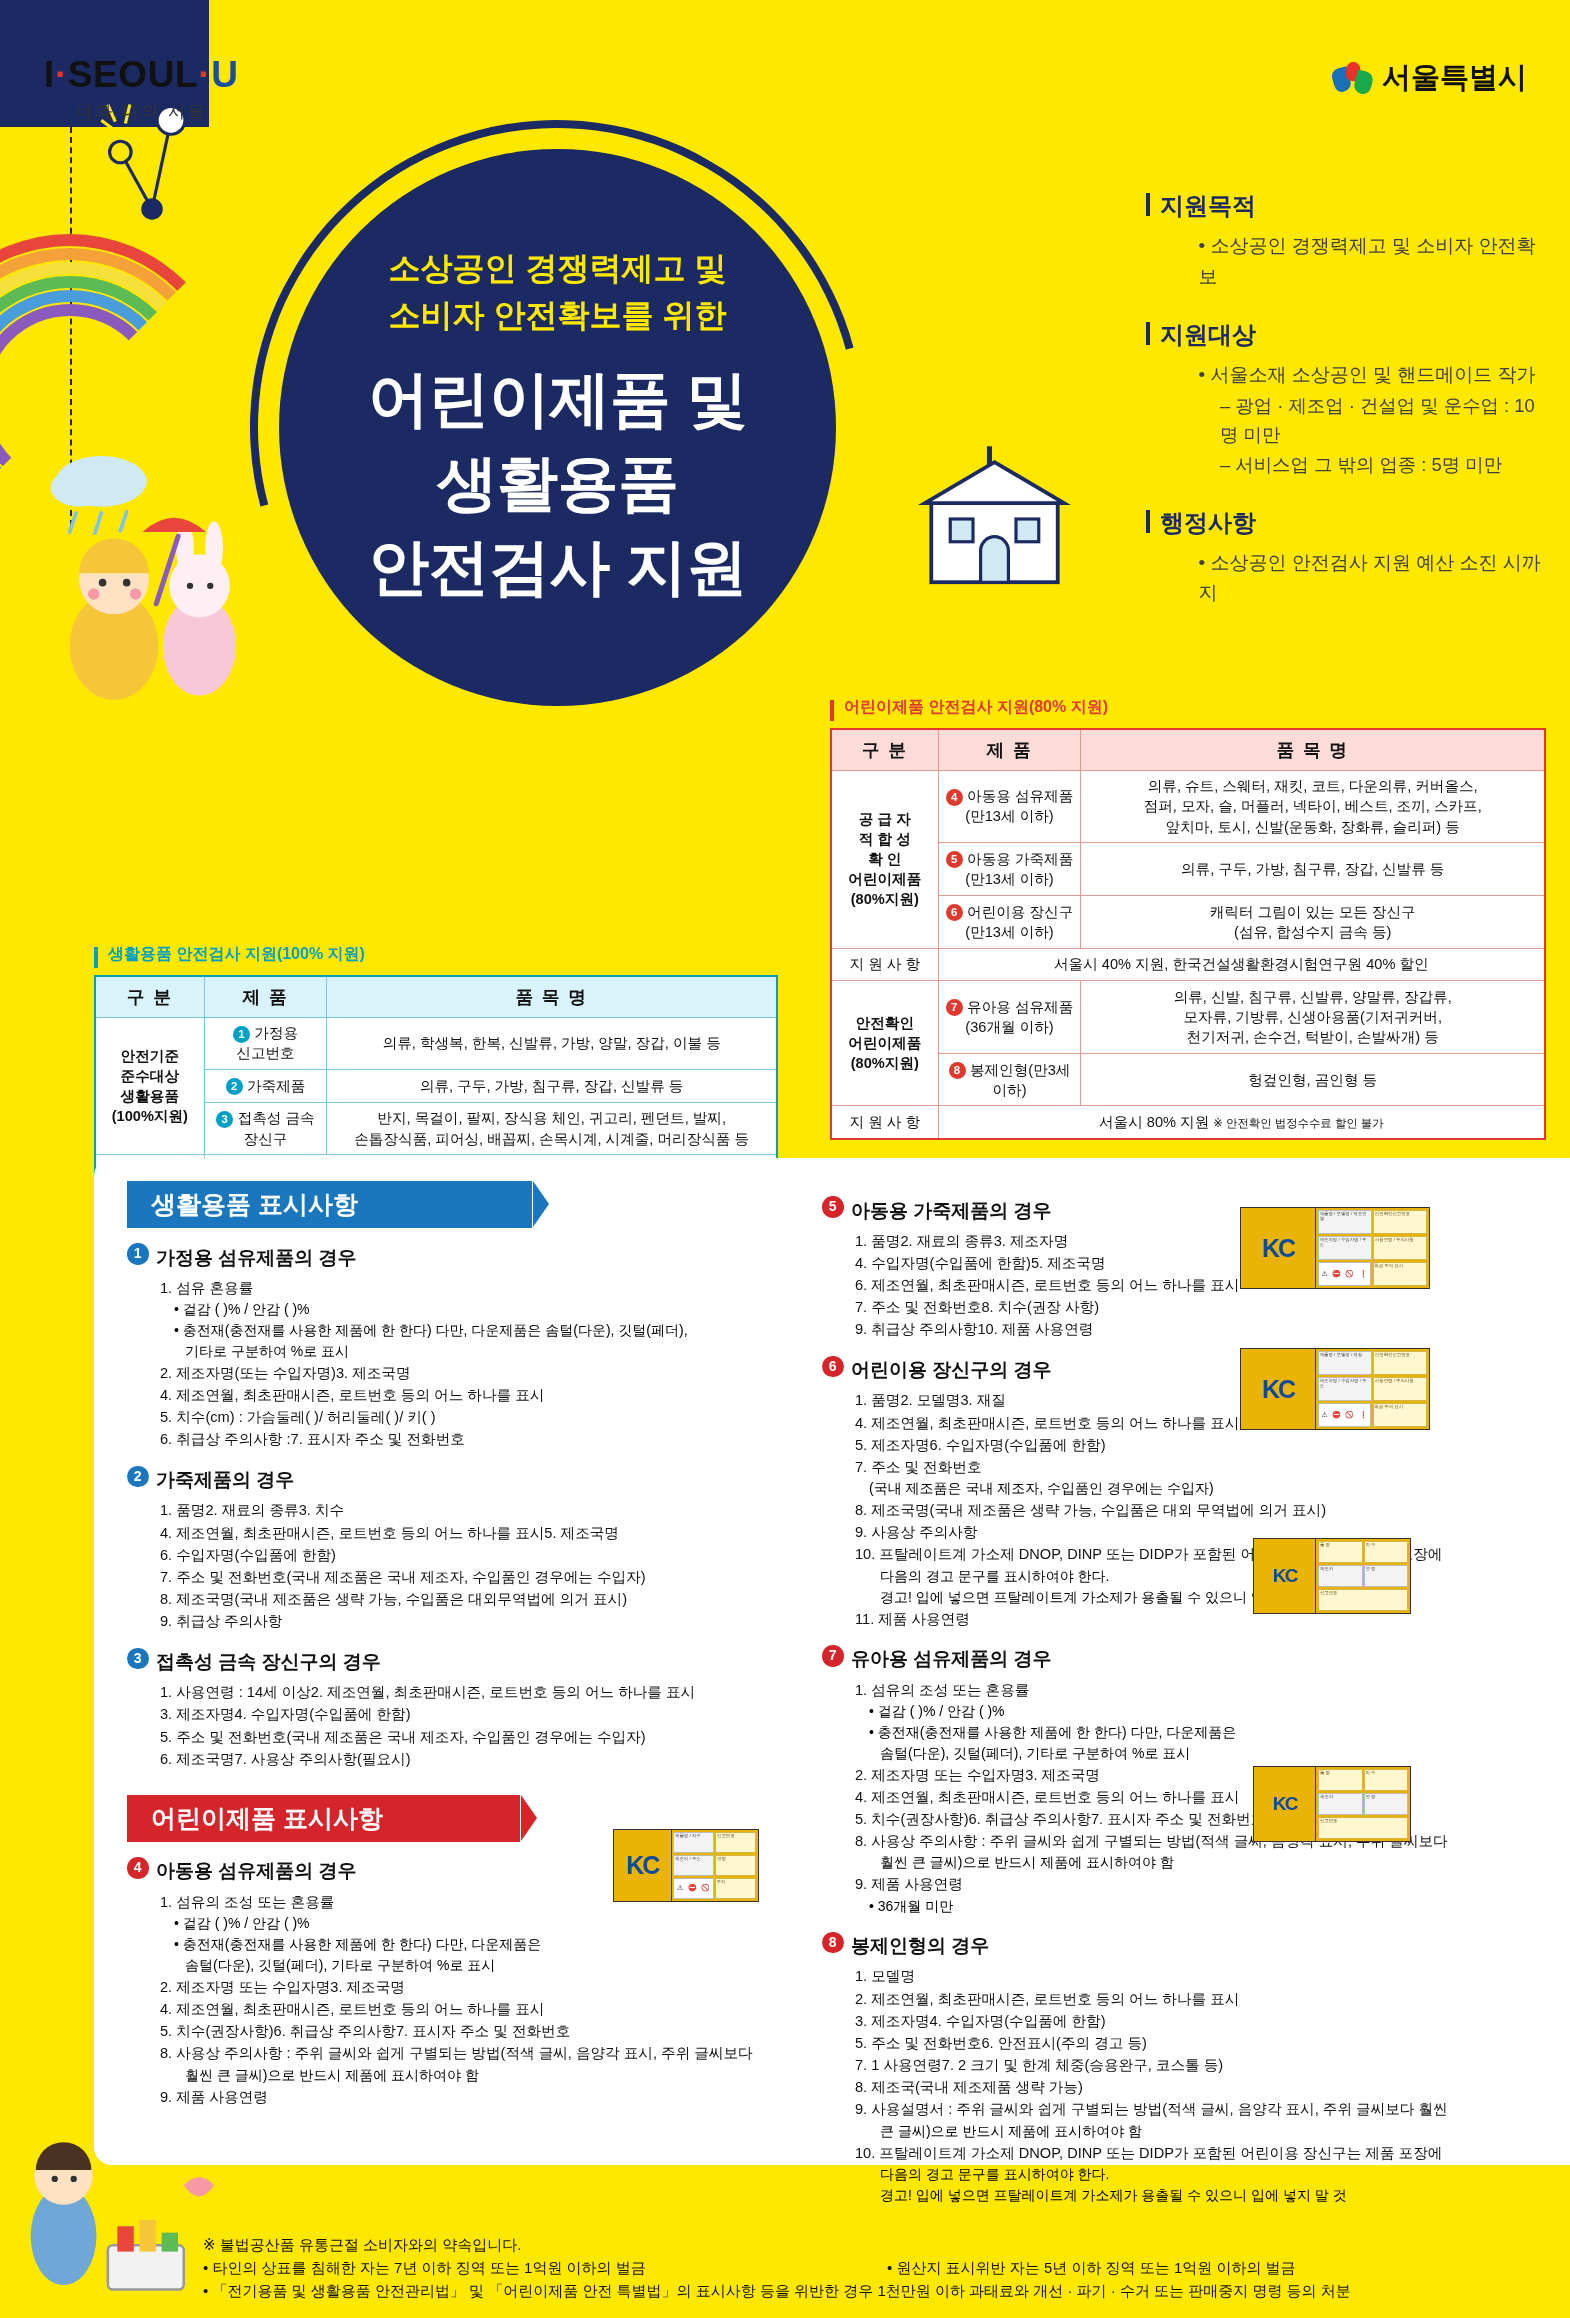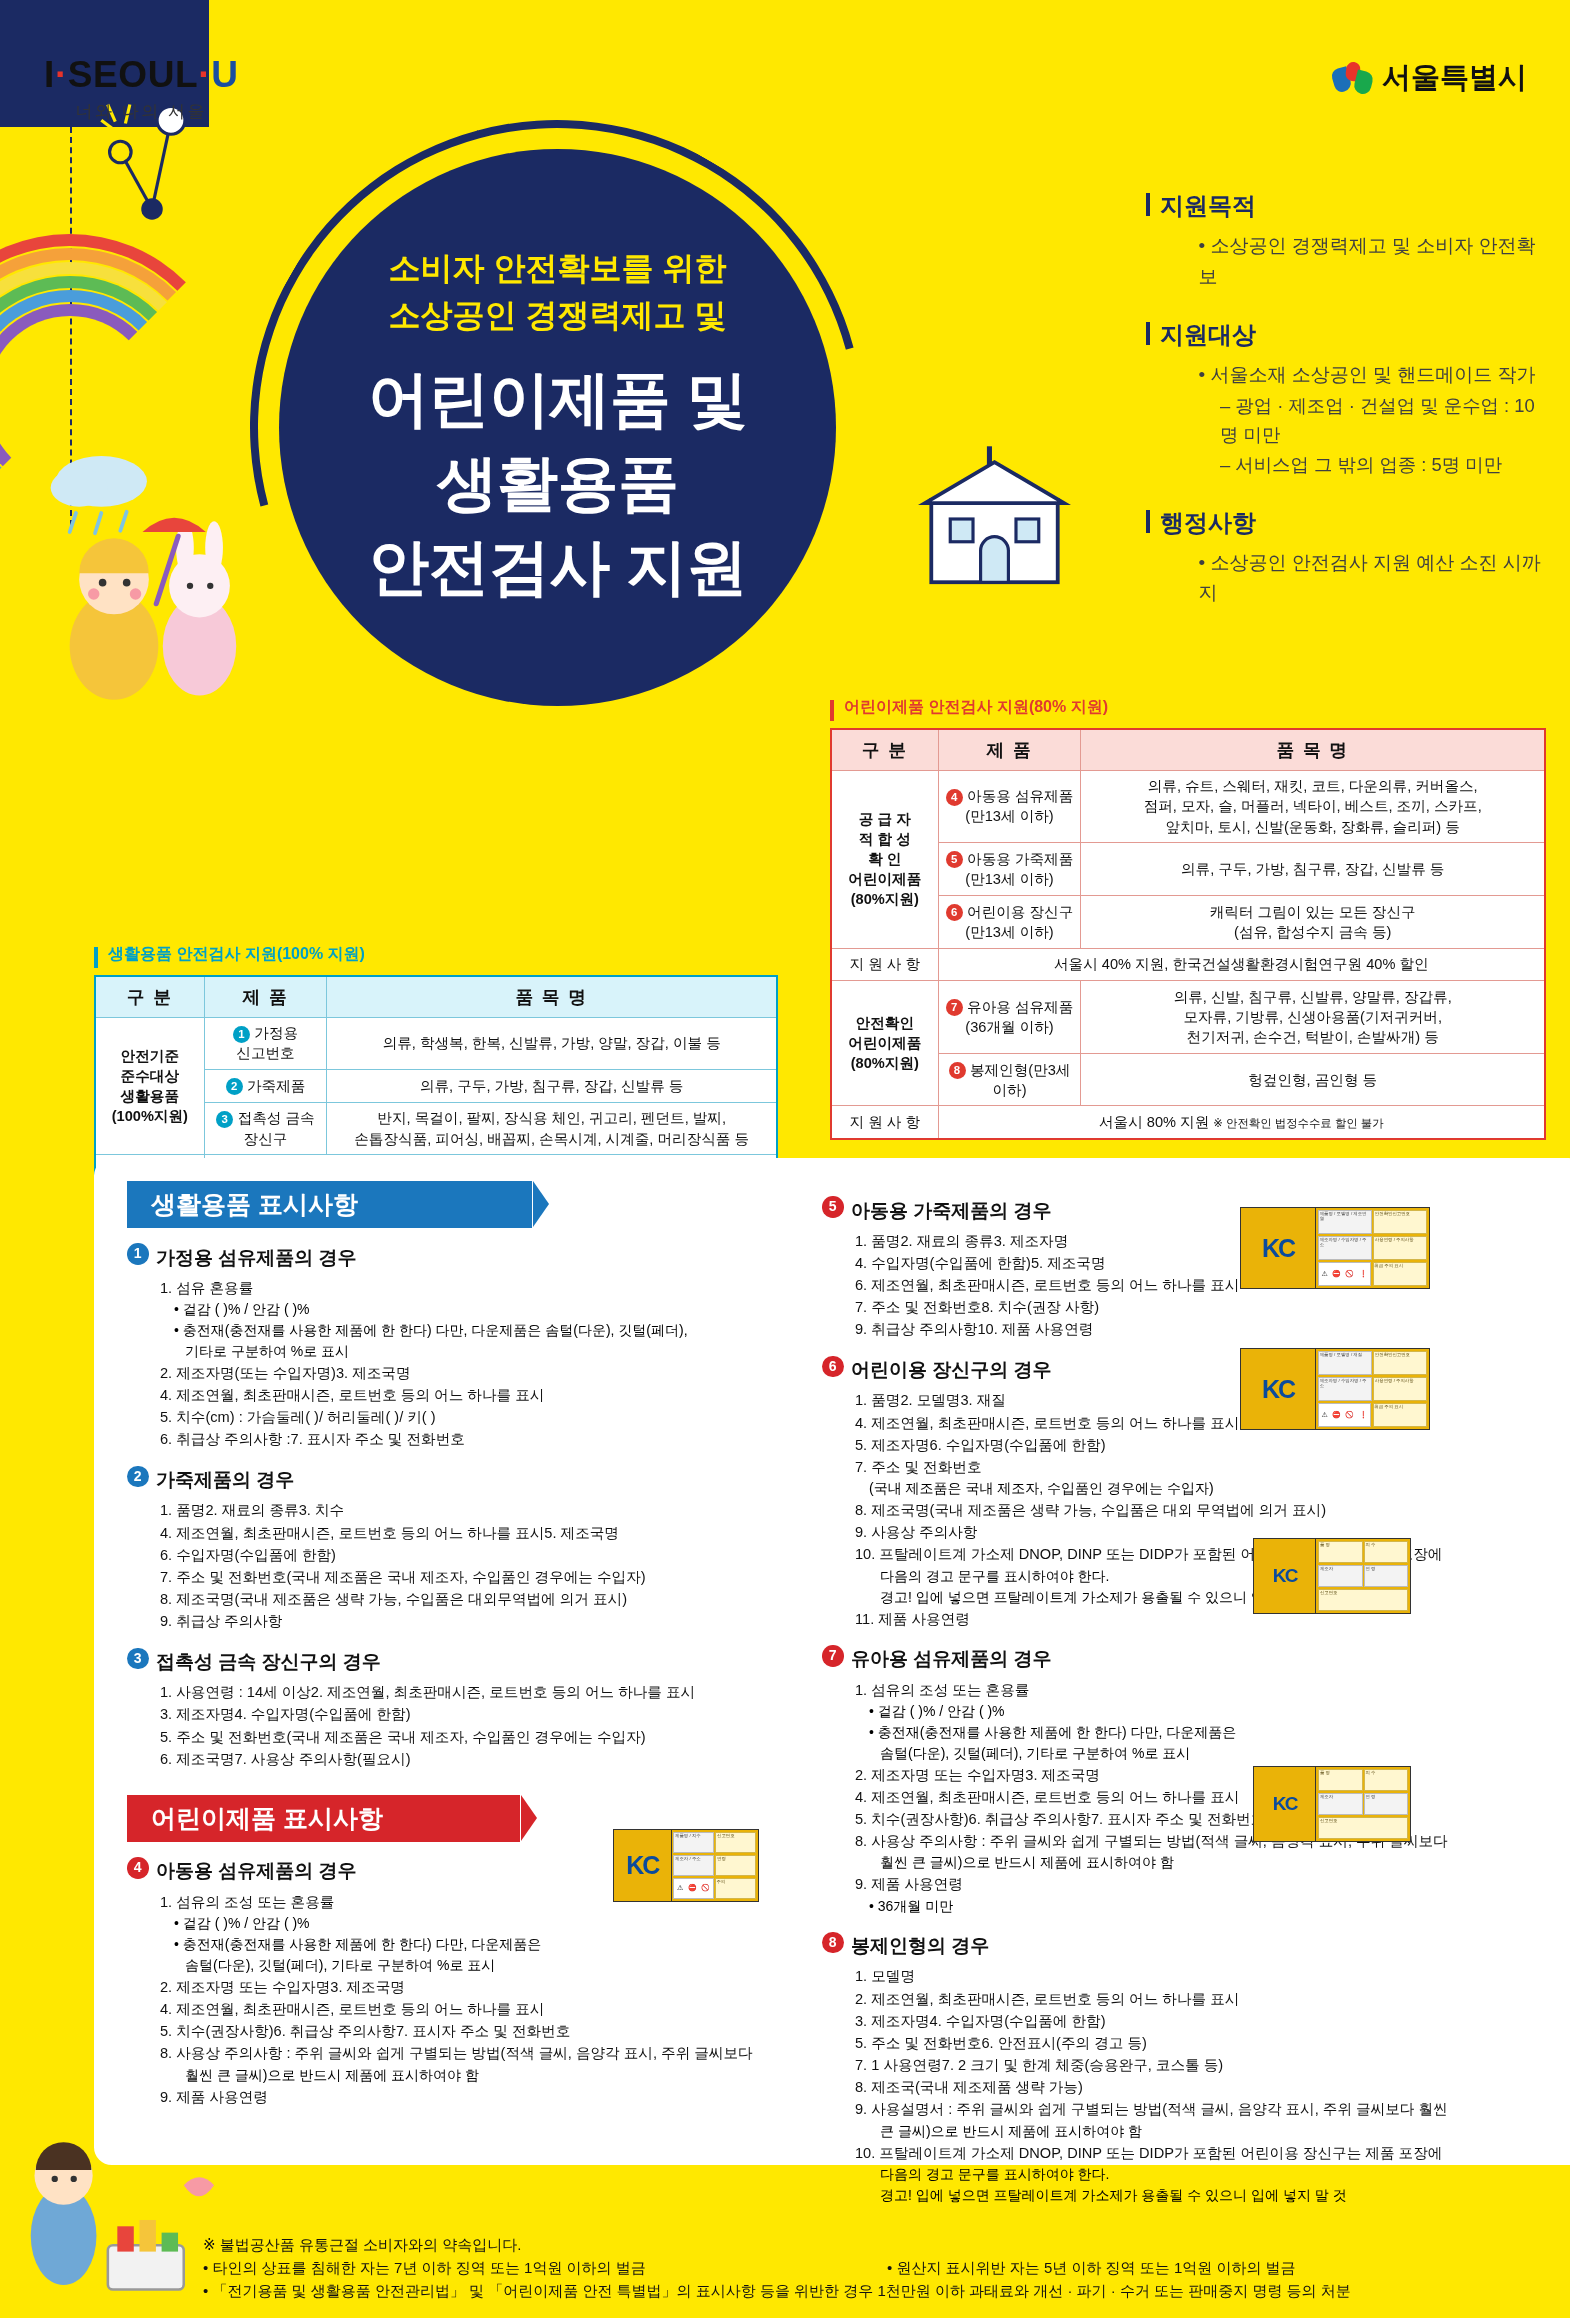--- a/index.html
+++ b/index.html
@@ -177,22 +177,22 @@
     <ellipse cx="308" cy="175" rx="14" ry="42" fill="#fdeff3"></ellipse>
     <circle cx="270" cy="235" r="5" fill="#333"></circle>
       <circle cx="302" cy="235" r="5" fill="#333"></circle>
     <rect x="230" y="150" width="8" height="120" rx="4" fill="#8a5bbd" transform="rotate(18 234 210)"></rect>
     <path d="M195 150 q50 -45 100 0 z" fill="#e8453c"></path>
   </svg>
 
   <div class="title-arc"></div>
   <div class="title-circle">
     <div class="pre">
+      <div>소상공인 경쟁력제고 및</div>
       <div>소비자 안전확보를 위한</div>
-      <div>소상공인 경쟁력제고 및</div>
     </div>
     <div class="main">
       <div>어린이제품 및</div>
       <div>생활용품</div>
       <div>안전검사 지원</div>
     </div>
   </div>
 
   <svg class="house" viewBox="0 0 280 240">
     <rect x="40" y="90" width="200" height="130" fill="#fff" stroke="#1b2a63" stroke-width="6"></rect>

